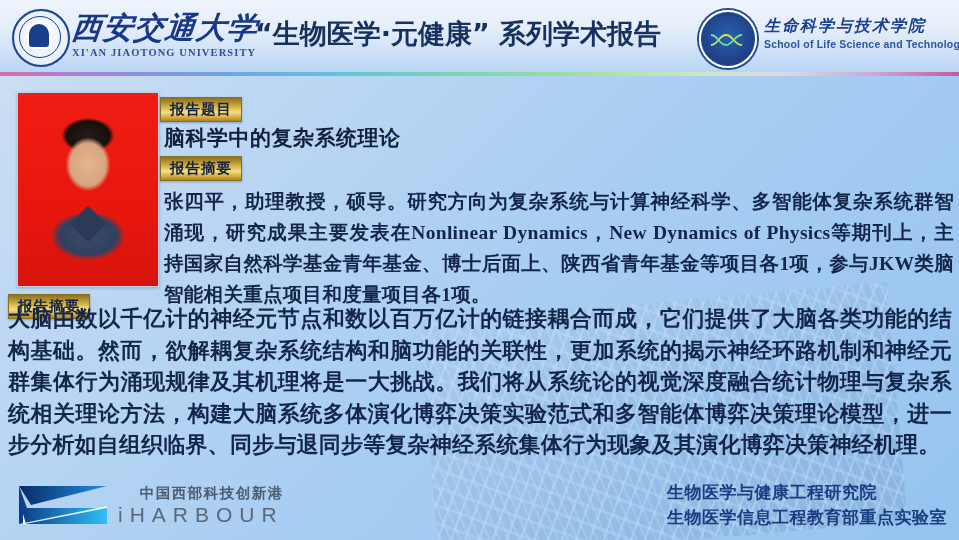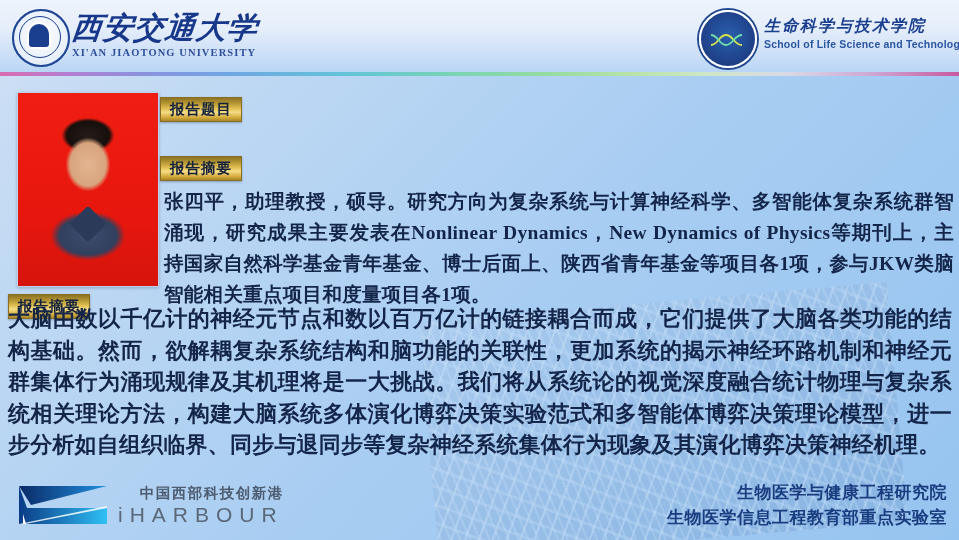--- a/index.html
+++ b/index.html
@@ -279,21 +279,21 @@
     font-weight: 400;
     color: #5a6878;
     letter-spacing: 7px;
     line-height: 24px;
     margin-top: 1px;
     white-space: nowrap;
   }
   #footer-right {
     position: absolute;
     right: 12px; top: 8px;
-    text-align: right;
+    text-align: left;
   }
   .footer-org {
     font-family: "DejaVu Sans", "Liberation Sans", sans-serif;
     font-size: 17px;
     font-weight: 700;
     color: #1a3d80;
     letter-spacing: .5px;
     line-height: 25px;
     white-space: nowrap;
   }
@@ -308,20 +308,21 @@
 
       <div class="xjtu-seal">
         <div class="seal-teeth"></div>
       </div>
 
       <div id="xjtu-name-block">
         <div id="xjtu-cn">西安交通大学</div>
         <div id="xjtu-en">XI'AN JIAOTONG UNIVERSITY</div>
       </div>
 
+      <div id="header-title">“生物医学·元健康” 系列学术报告</div>
 
       <div class="lifesci-seal">
         <svg class="dna" viewBox="0 0 34 16">
           <path d="M1 13 C 8 13, 9 3, 16 3 C 23 3, 24 13, 32 13" stroke="#d8e44a" stroke-width="1.8" fill="none"></path>
           <path d="M1 3 C 8 3, 9 13, 16 13 C 23 13, 24 3, 32 3" stroke="#6fe0a8" stroke-width="1.8" fill="none"></path>
         </svg>
       </div>
 
       <div id="lifesci-text">
         <div id="lifesci-cn">生命科学与技术学院</div>
@@ -335,20 +336,21 @@
 
   <div id="body-area">
 
     <div id="bg-photo"></div>
 
     <div id="photo">
       <div class="collar"></div>
     </div>
 
     <div id="badge-topic" class="gold-badge">报告题目</div>
+    <div id="talk-title">脑科学中的复杂系统理论</div>
 
     <div id="badge-bio" class="gold-badge">报告摘要</div>
     <div id="bio-text">张四平，助理教授，硕导。研究方向为复杂系统与计算神经科学、多智能体复杂系统群智涌现，研究成果主要发表在Nonlinear Dynamics，New Dynamics of Physics等期刊上，主持国家自然科学基金青年基金、博士后面上、陕西省青年基金等项目各1项，参与JKW类脑智能相关重点项目和度量项目各1项。</div>
 
     <div id="badge-abstract" class="gold-badge">报告摘要</div>
     <div id="abstract-text">大脑由数以千亿计的神经元节点和数以百万亿计的链接耦合而成，它们提供了大脑各类功能的结构基础。然而，欲解耦复杂系统结构和脑功能的关联性，更加系统的揭示神经环路机制和神经元群集体行为涌现规律及其机理将是一大挑战。我们将从系统论的视觉深度融合统计物理与复杂系统相关理论方法，构建大脑系统多体演化博弈决策实验范式和多智能体博弈决策理论模型，进一步分析如自组织临界、同步与退同步等复杂神经系统集体行为现象及其演化博弈决策神经机理。</div>
 
   </div>
 
   <div id="footer">

